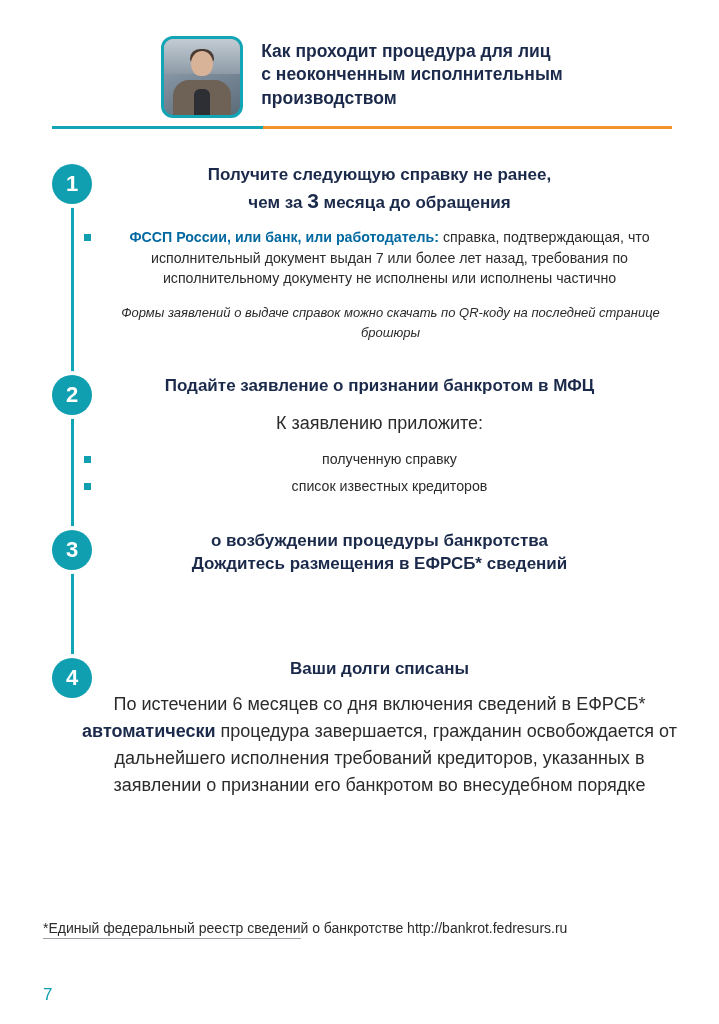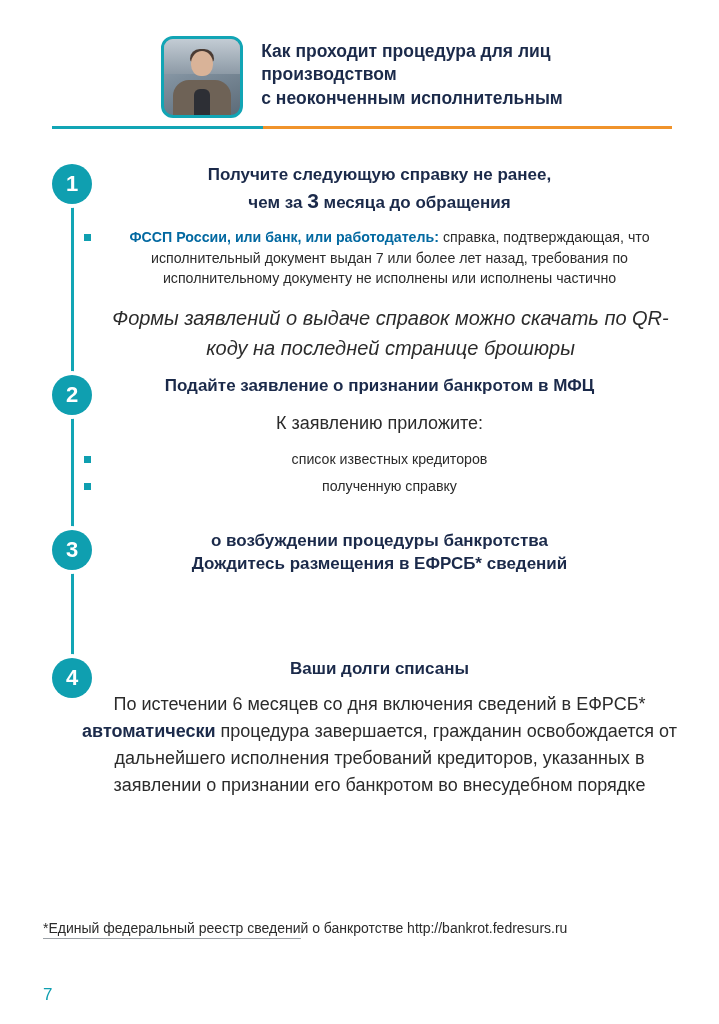--- a/index.html
+++ b/index.html
@@ -169,21 +169,21 @@
     background: #0f9fb0;
   }
   .sub-item b {
     color: #0369a1;
   }
 
   .note-italic {
     margin-top: 14px;
     margin-left: 22px;
     font-style: italic;
-    font-size: 20px;
+    font-size: 13px;
     line-height: 1.5;
     color: #2b2b2b;
   }
 
   .plain-text {
     margin-top: 12px;
     font-size: 18px;
     line-height: 1.5;
     color: #2b2b2b;
   }
@@ -224,22 +224,22 @@
 <div class="header">
   <div class="header-photo">
     <div class="photo-bg-band"></div>
     <div class="photo-body"></div>
     <div class="photo-shirt"></div>
     <div class="photo-hair"></div>
     <div class="photo-head"></div>
   </div>
   <div class="header-title">
     <div>Как проходит процедура для лиц</div>
+    <div>с неоконченным исполнительным</div>
     <div>производством</div>
-    <div>с неоконченным исполнительным</div>
   </div>
 </div>
 <div class="header-rule"></div>
 
 <div class="timeline-line"></div>
 
 <div class="step" style="top:164px;">
   <div class="bullet">1</div>
   <div class="step-body">
     <div class="step-title">
@@ -256,22 +256,22 @@
     <div class="note-italic">Формы заявлений о выдаче справок можно скачать по QR-коду на последней странице брошюры</div>
   </div>
 </div>
 
 <div class="step" style="top:375px;">
   <div class="bullet">2</div>
   <div class="step-body">
     <div class="step-title">Подайте заявление о признании банкротом в МФЦ</div>
     <div class="plain-text">К заявлению приложите:</div>
     <ul class="sub-list">
+      <li class="sub-item">полученную справку</li>
       <li class="sub-item">список известных кредиторов</li>
-      <li class="sub-item">полученную справку</li>
     </ul>
   </div>
 </div>
 
 <div class="step" style="top:530px;">
   <div class="bullet">3</div>
   <div class="step-body">
     <div class="step-title">
       <div>о возбуждении процедуры банкротства</div>
       <div>Дождитесь размещения в ЕФРСБ* сведений</div>

